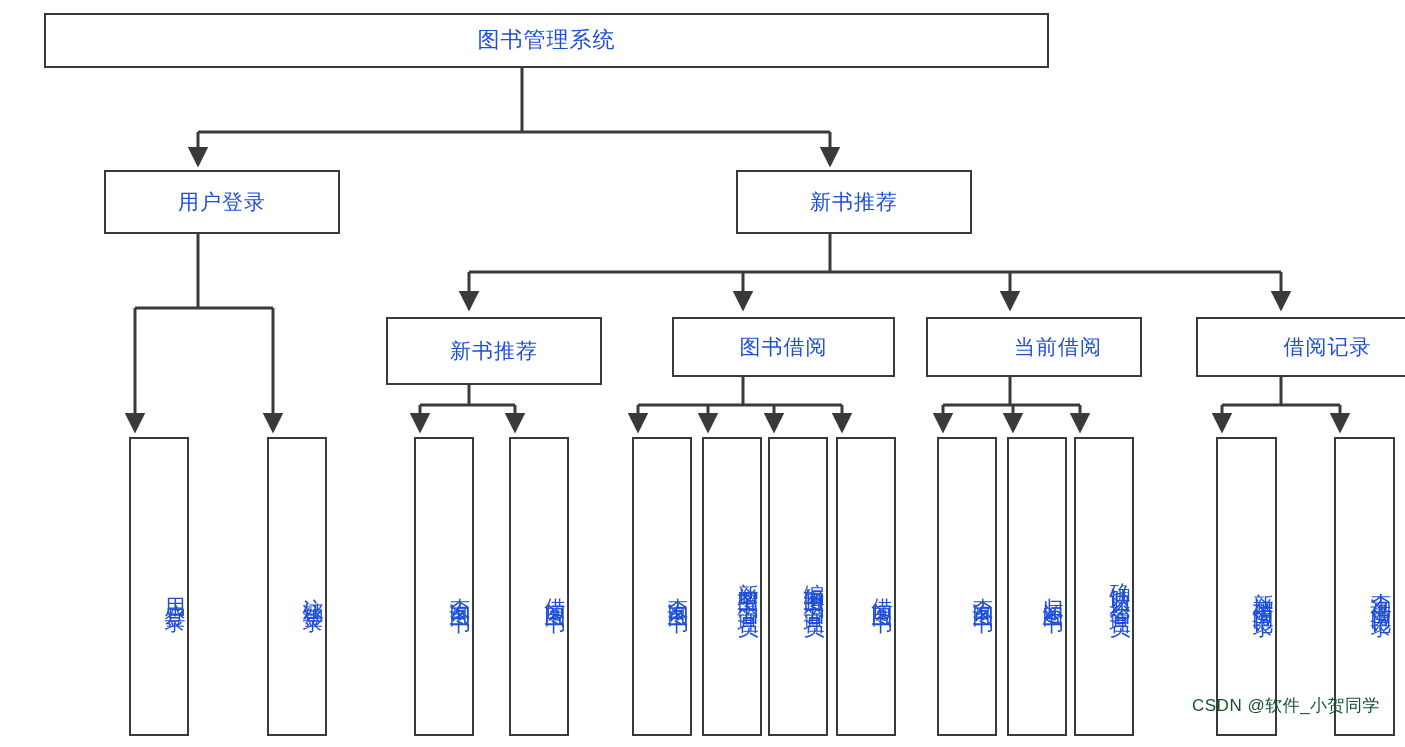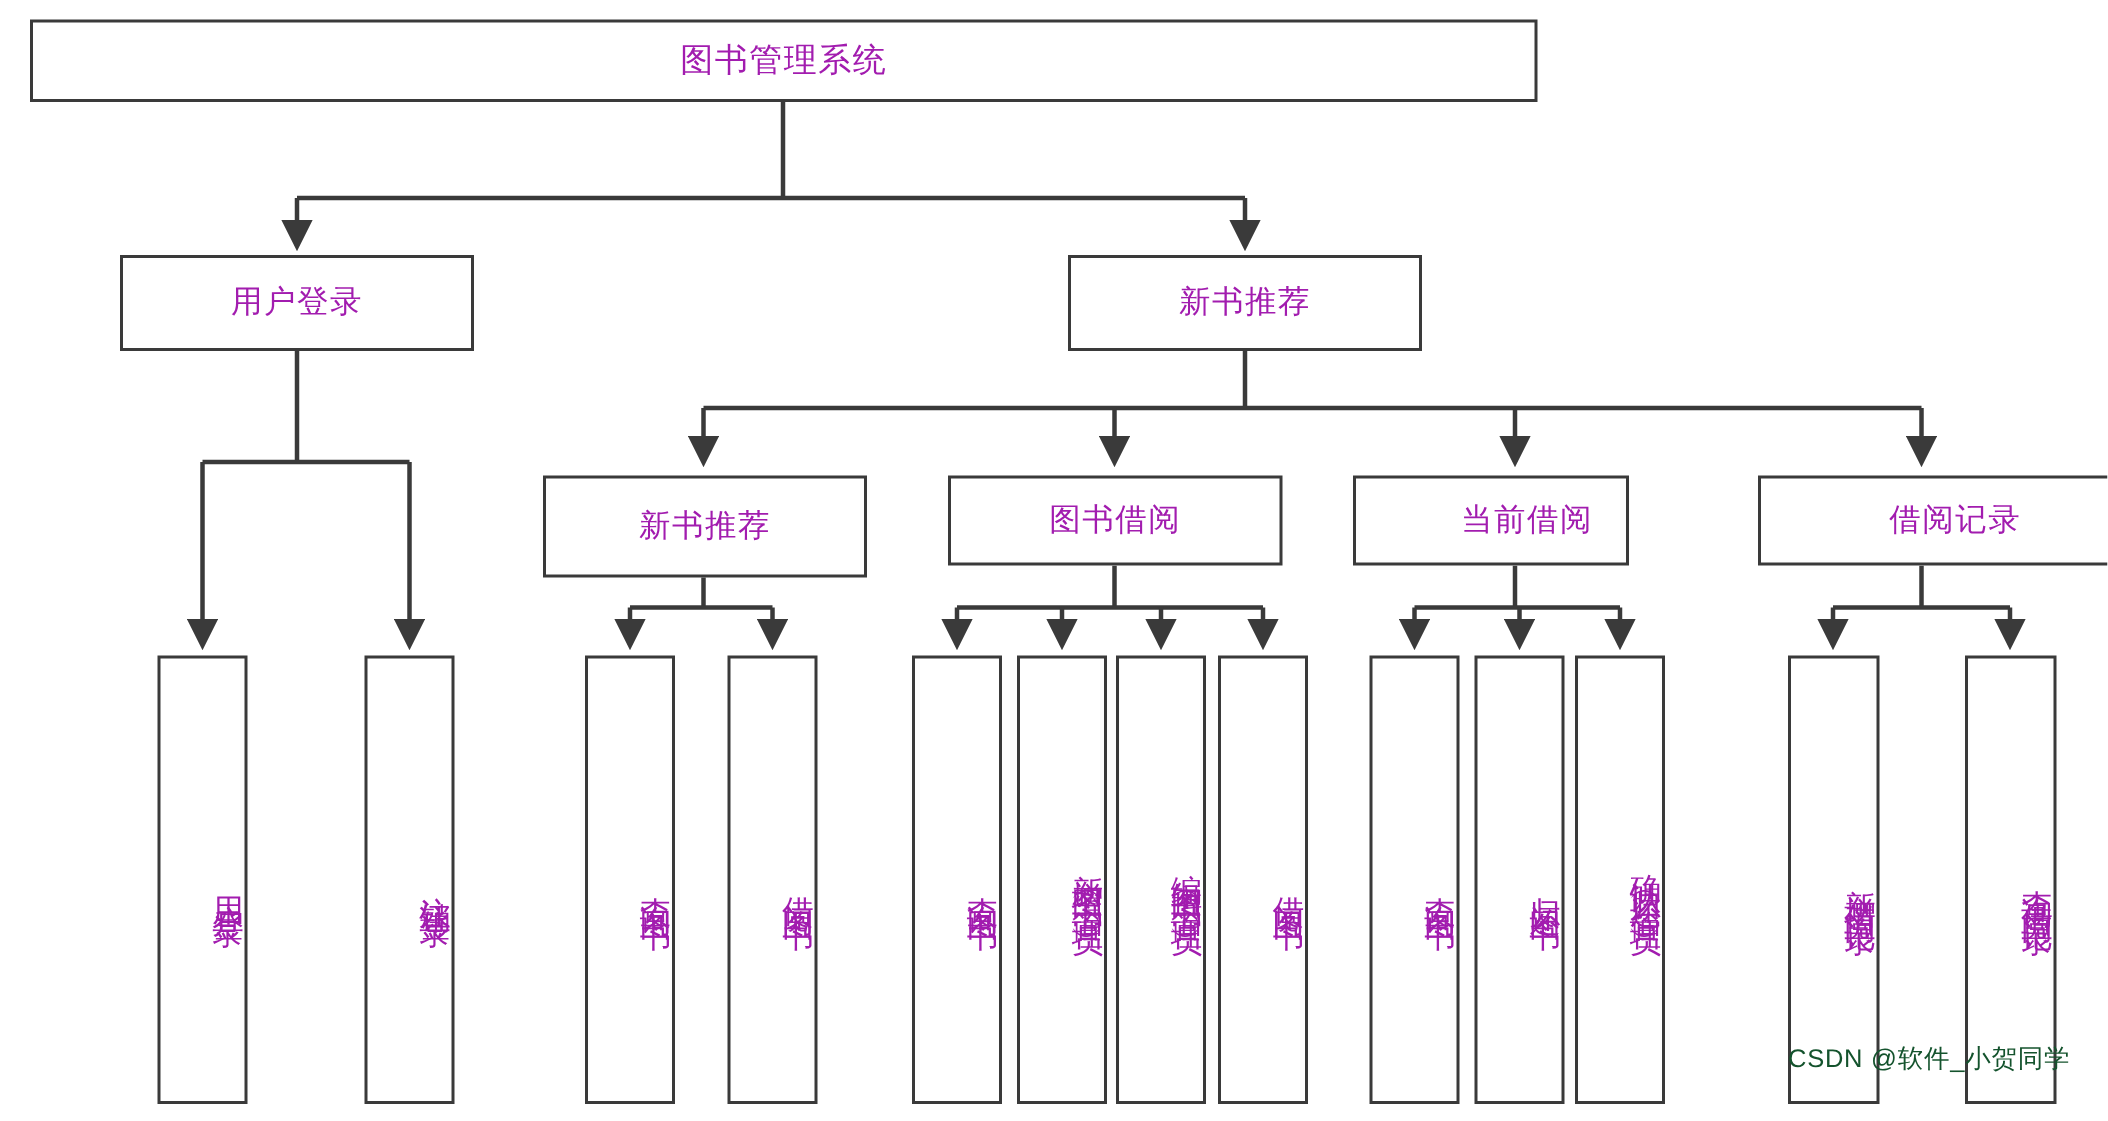--- a/index.html
+++ b/index.html
@@ -25,21 +25,22 @@
     height: 747px;
   }
   .node {
     position: absolute;
     box-sizing: border-box;
     border: 2px solid #3a3a3a;
     background: #ffffff;
     display: flex;
     align-items: center;
     justify-content: center;
-    color: #a21caf;
+    color: #1d4ed8;
+    margin-left: 24px;
   }
   .node-h {
     font-size: 21px;
     letter-spacing: 1px;
     line-height: 1.2;
   }
   .node-root {
     font-size: 22px;
   }
   .node-v {
@@ -129,24 +130,24 @@
   <div class="node node-h" style="left:80px; top:170px; width:236px; height:64px;">
     <span>用户登录</span>
   </div>
   <div class="node node-h" style="left:712px; top:170px; width:236px; height:64px;">
     <span>新书推荐</span>
   </div>
 
   <div class="node node-h" style="left:362px; top:317px; width:216px; height:68px;">
     <span>新书推荐</span>
   </div>
-  <div class="node node-h" style="left:632px; top:317px; width:223px; height:60px;">
+  <div class="node node-h" style="left:648px; top:317px; width:223px; height:60px;">
     <span>图书借阅</span>
   </div>
-  <div class="node node-h" style="left:902px; top:317px; width:184px; height:60px;padding-left:48px;">
+  <div class="node node-h" style="left:902px; top:317px; width:216px; height:60px;padding-left:48px;">
     <span>当前借阅</span>
   </div>
   <div class="node node-h" style="left:1172px; top:317px; width:263px; height:60px;">
     <span>借阅记录</span>
   </div>
 
   <div class="node node-v" style="left:105px; top:437px; width:60px; height:299px;">
     <span>用户登录</span>
   </div>
   <div class="node node-v" style="left:243px; top:437px; width:60px; height:299px;">

